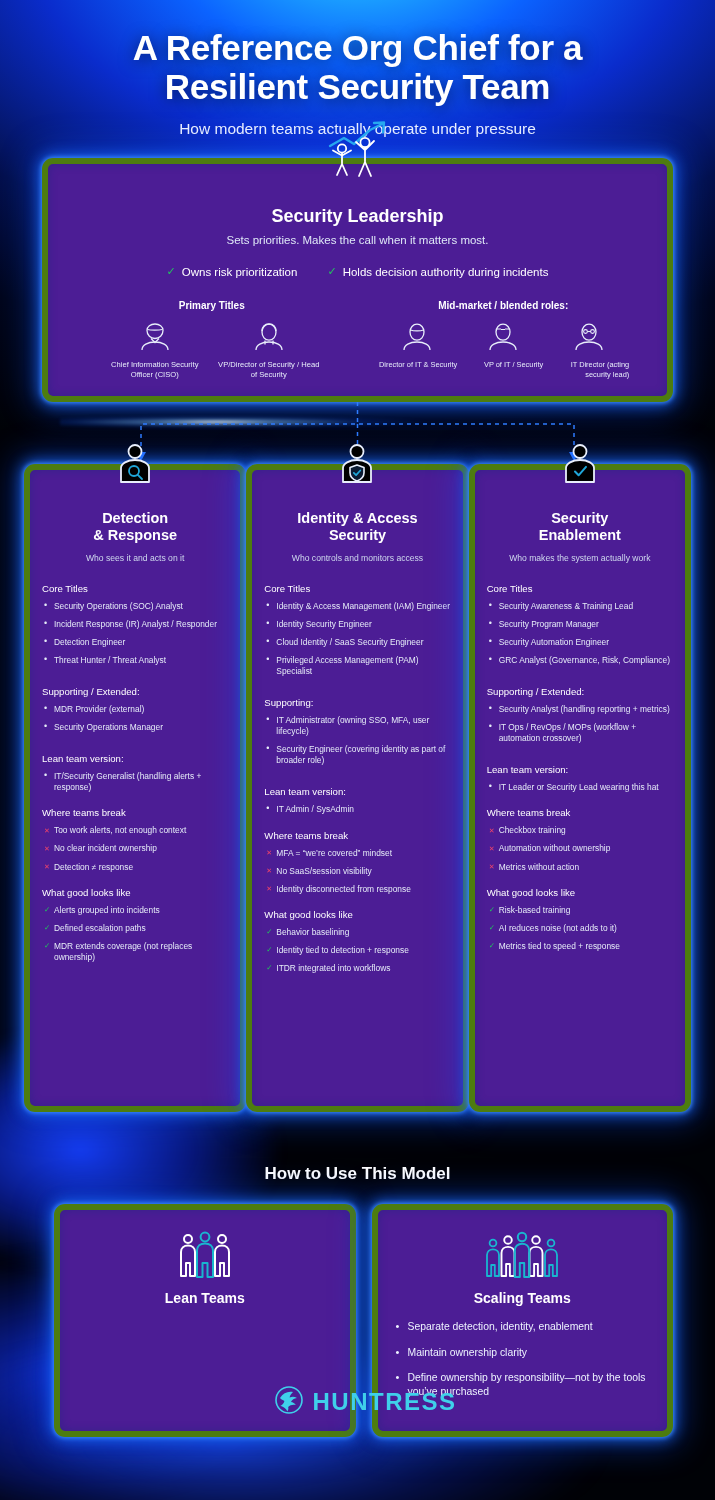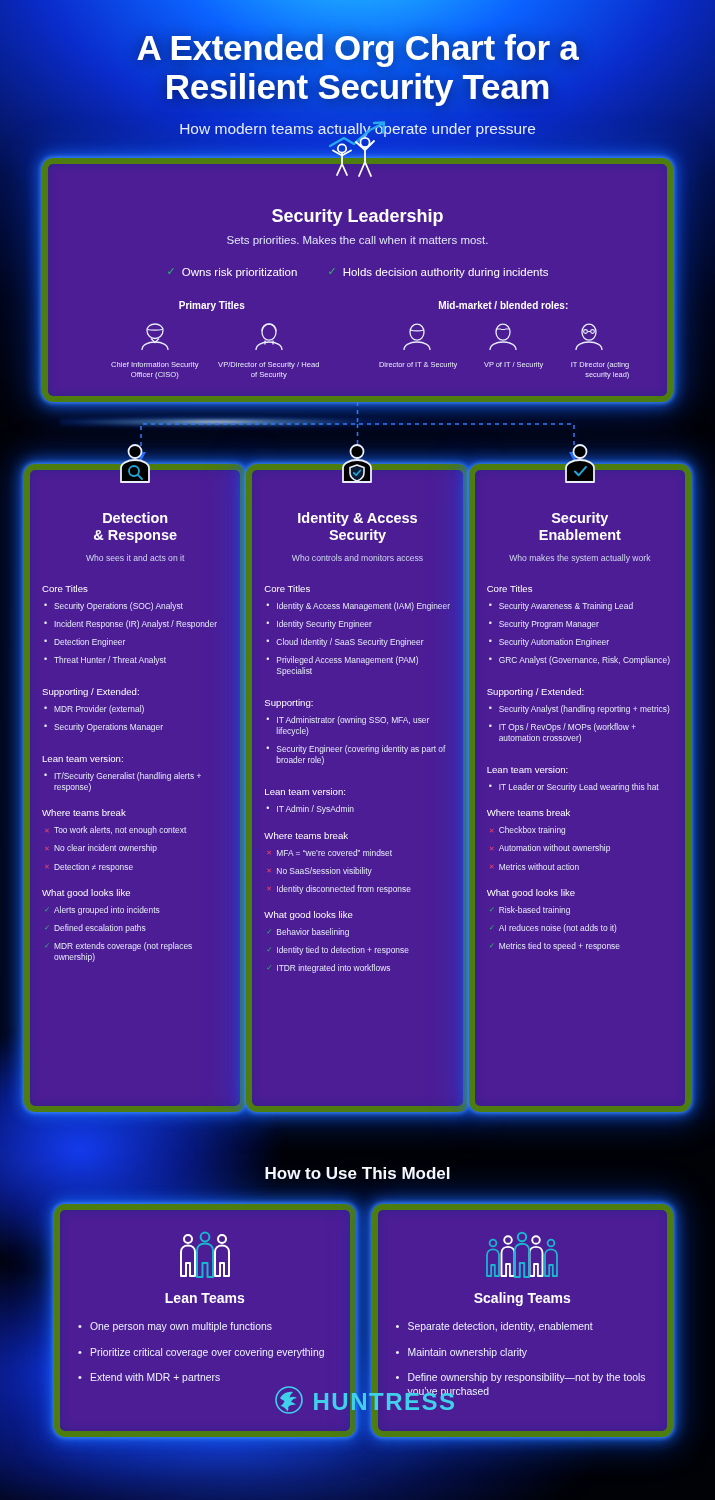--- a/index.html
+++ b/index.html
@@ -169,21 +169,21 @@
 
 <div id="bg-root">
   <div class="glow-mid-dark"></div>
   <div class="glow-left-mid"></div>
   <div class="glow-left-low"></div>
   <div class="glow-bottom"></div>
 </div>
 
 <div id="header">
   <div id="title">
-    <div>A Extended Org Chart for a</div>
+    <div>A Reference Org Chief for a</div>
     <div>Resilient Security Team</div>
   </div>
   <div id="subtitle">How modern teams actually operate under pressure</div>
 </div>
 
 <div id="leadership-wrap">
 
   <div id="leadership-icon">
     <svg width="76" height="60" viewBox="0 0 76 60" fill="none">
       <path d="M10 26 L24 18 L34 24 L50 10 L62 4" stroke="#27a8f0" stroke-width="2.4" stroke-linecap="round" stroke-linejoin="round"></path>
@@ -458,25 +458,20 @@
       <svg width="64" height="50" viewBox="0 0 64 50" fill="none">
         <circle cx="15" cy="9" r="4" stroke="#fff" stroke-width="2"></circle>
         <path d="M8 46V22c0-4 3-6.5 7-6.5s7 2.5 7 6.5v24h-5V33h-4v13z" stroke="#fff" stroke-width="2" stroke-linejoin="round"></path>
         <circle cx="49" cy="9" r="4" stroke="#fff" stroke-width="2"></circle>
         <path d="M42 46V22c0-4 3-6.5 7-6.5s7 2.5 7 6.5v24h-5V33h-4v13z" stroke="#fff" stroke-width="2" stroke-linejoin="round"></path>
         <circle cx="32" cy="7" r="4.4" stroke="#19b6d0" stroke-width="2"></circle>
         <path d="M24 47V20.5c0-4.4 3.4-7 8-7s8 2.6 8 7V47h-5.5V33h-5v14z" stroke="#19b6d0" stroke-width="2" stroke-linejoin="round"></path>
       </svg>
     </div>
     <div class="howto-h">Lean Teams</div>
-    <ul class="howto-list">
-      <li>One person may own multiple functions</li>
-      <li>Prioritize critical coverage over covering everything</li>
-      <li>Extend with MDR + partners</li>
-    </ul>
   </div>
 
   <div class="howto-card neon-card">
     <div class="howto-icon">
       <svg width="80" height="50" viewBox="0 0 80 50" fill="none">
         <circle cx="11" cy="13" r="3.4" stroke="#19b6d0" stroke-width="1.8"></circle>
         <path d="M5 46V25c0-3.4 2.6-5.6 6-5.6s6 2.2 6 5.6v21h-4.2V35H9.2v11z" stroke="#19b6d0" stroke-width="1.8" stroke-linejoin="round"></path>
         <circle cx="69" cy="13" r="3.4" stroke="#19b6d0" stroke-width="1.8"></circle>
         <path d="M63 46V25c0-3.4 2.6-5.6 6-5.6s6 2.2 6 5.6v21h-4.2V35h-3.6v11z" stroke="#19b6d0" stroke-width="1.8" stroke-linejoin="round"></path>
         <circle cx="26" cy="10" r="3.8" stroke="#fff" stroke-width="1.9"></circle>

